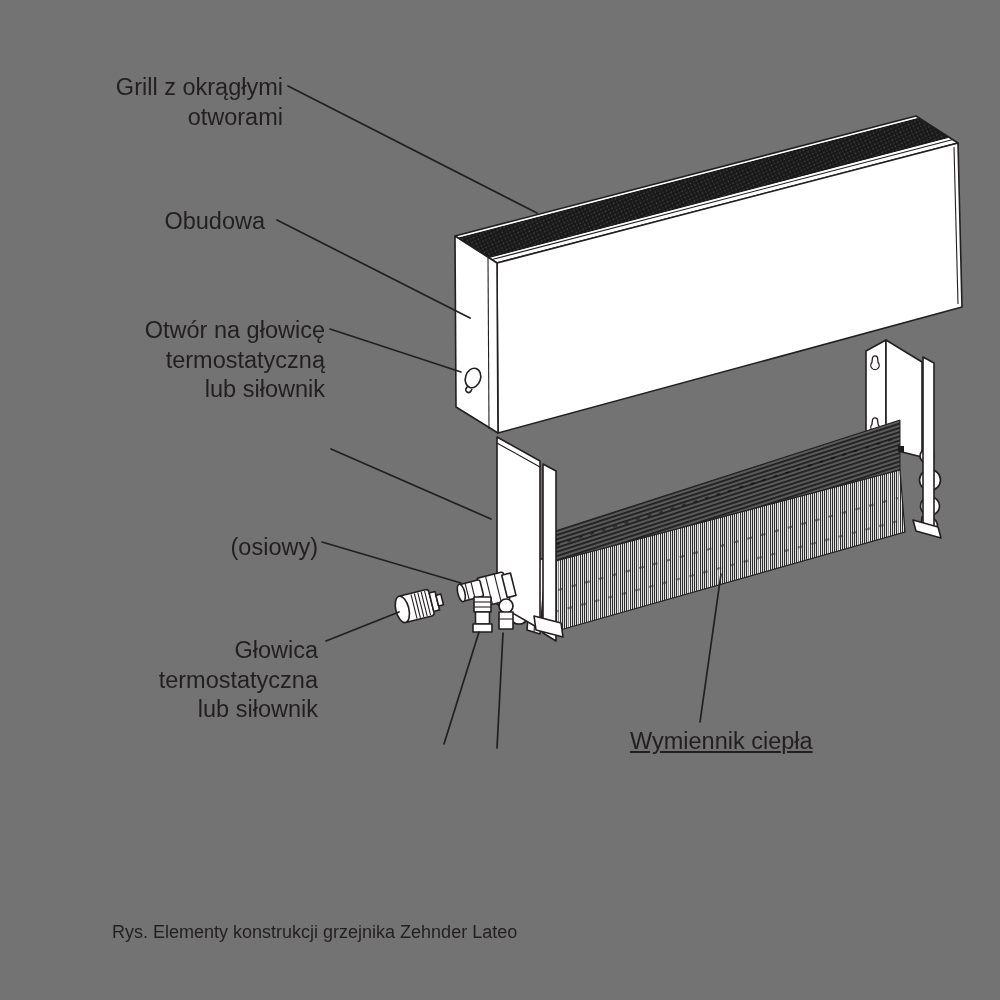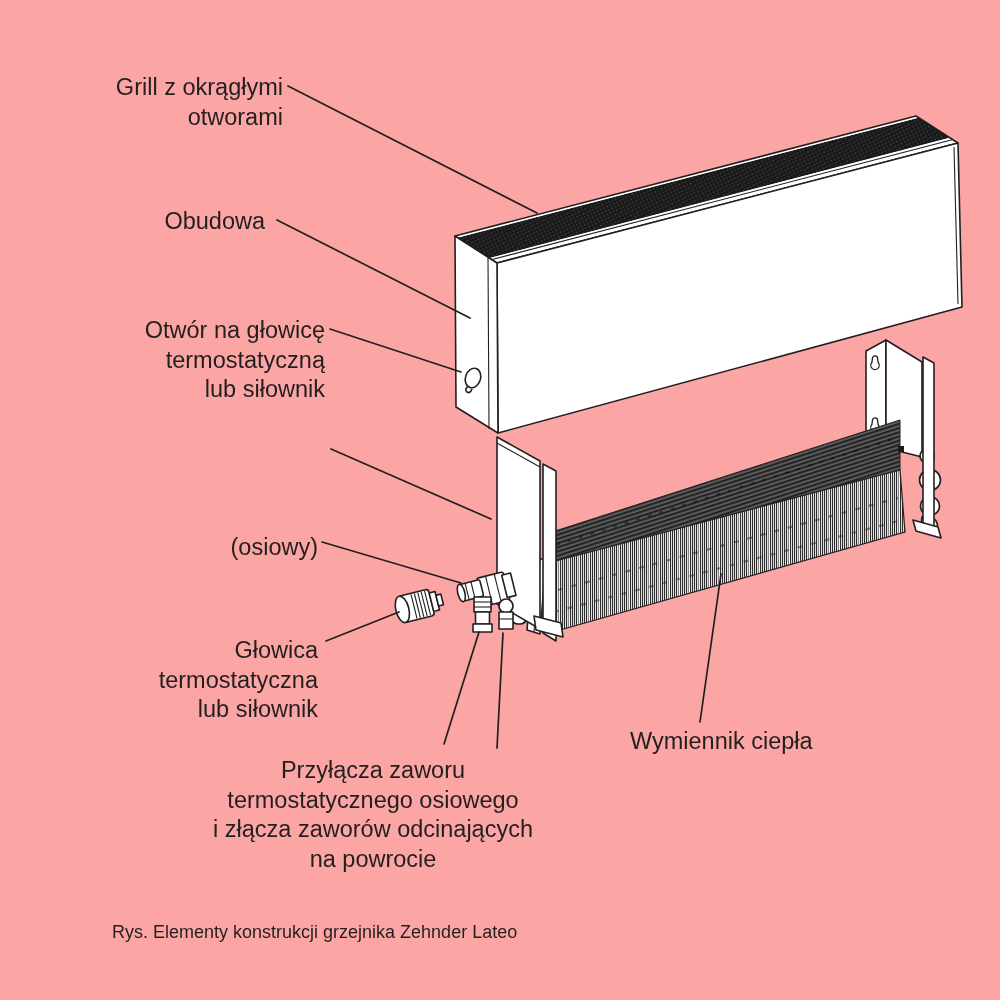--- a/index.html
+++ b/index.html
@@ -1,20 +1,20 @@
 <!DOCTYPE html>
 <html><head>
 <meta charset="utf-8">
 <style>
   html,body{margin:0;padding:0;background:#ffffff;}
-  #page{position:relative;width:1000px;height:1000px;background:#fca5a5;overflow:hidden;
+  #page{position:relative;width:1000px;height:1000px;background:#737373;overflow:hidden;
         font-family:"Liberation Sans","DejaVu Sans",sans-serif;color:#231f20;}
   .label{position:absolute;font-size:23.5px;line-height:29.5px;white-space:nowrap;color:#231f20;}
   .label.r{width:300px;text-align:right;}
-  .label.l{text-align:center;}
+  .label.l{text-align:right;text-decoration:underline;}
   #caption{position:absolute;left:112px;top:922px;font-size:18px;color:#231f20;white-space:nowrap;}
   svg{position:absolute;left:0;top:0;}
   .outline{fill:#ffffff;stroke:#231f20;stroke-width:1.6;stroke-linejoin:round;}
   .thin{fill:none;stroke:#231f20;stroke-width:1.1;}
   .leader{stroke:#231f20;stroke-width:1.7;fill:none;stroke-linecap:round;}
   .pipe{fill:#ffffff;stroke:#231f20;stroke-width:1.7;}
 </style>
 </head>
 <body>
 
@@ -177,25 +177,19 @@
   <div class="label r" style="left:18px;top:533px">
     <div>(osiowy)</div>
   </div>
 
   <div class="label r" style="left:18px;top:636px">
     <div>Głowica</div>
     <div>termostatyczna</div>
     <div>lub siłownik</div>
   </div>
 
-  <div class="label l" style="left:213px;top:756px">
-    <div>Przyłącza zaworu</div>
-    <div>termostatycznego osiowego</div>
-    <div>i złącza zaworów odcinających</div>
-    <div>na powrocie</div>
-  </div>
 
   <div class="label l" style="left:630px;top:727px">
     <div>Wymiennik ciepła</div>
   </div>
 
   <div id="caption">Rys. Elementy konstrukcji grzejnika Zehnder Lateo</div>
 </div>
 
 </body></html>

